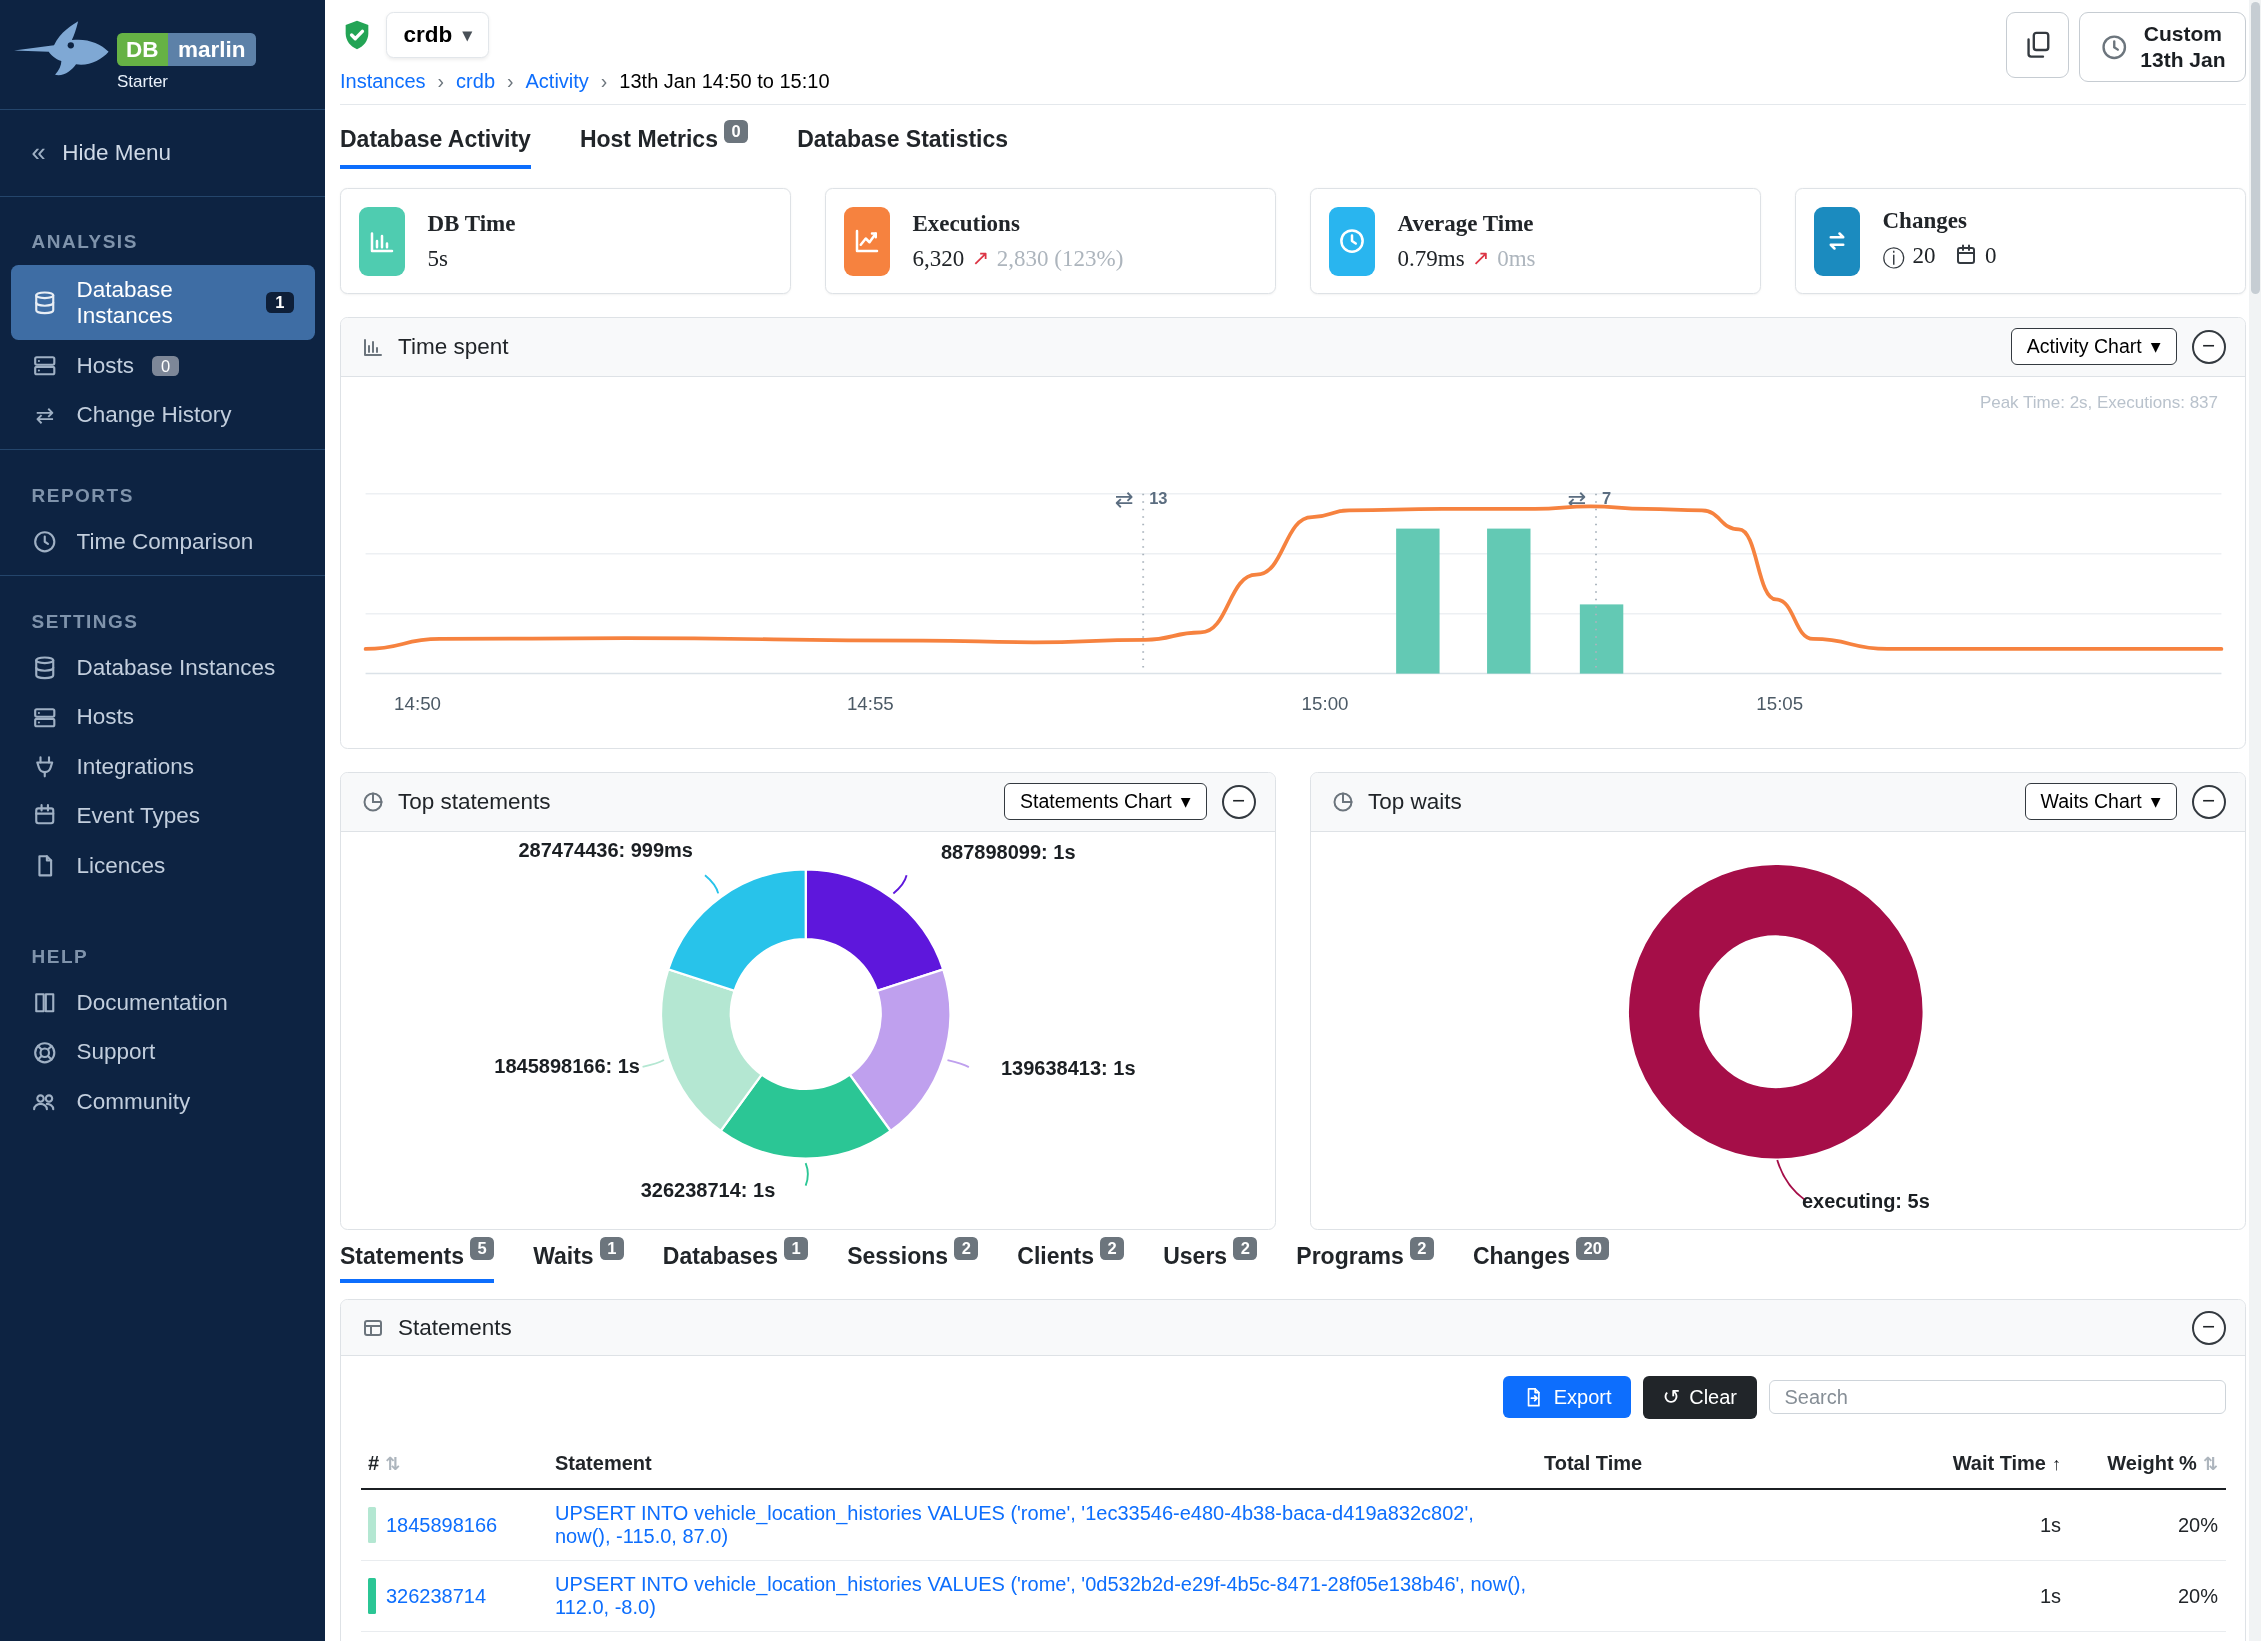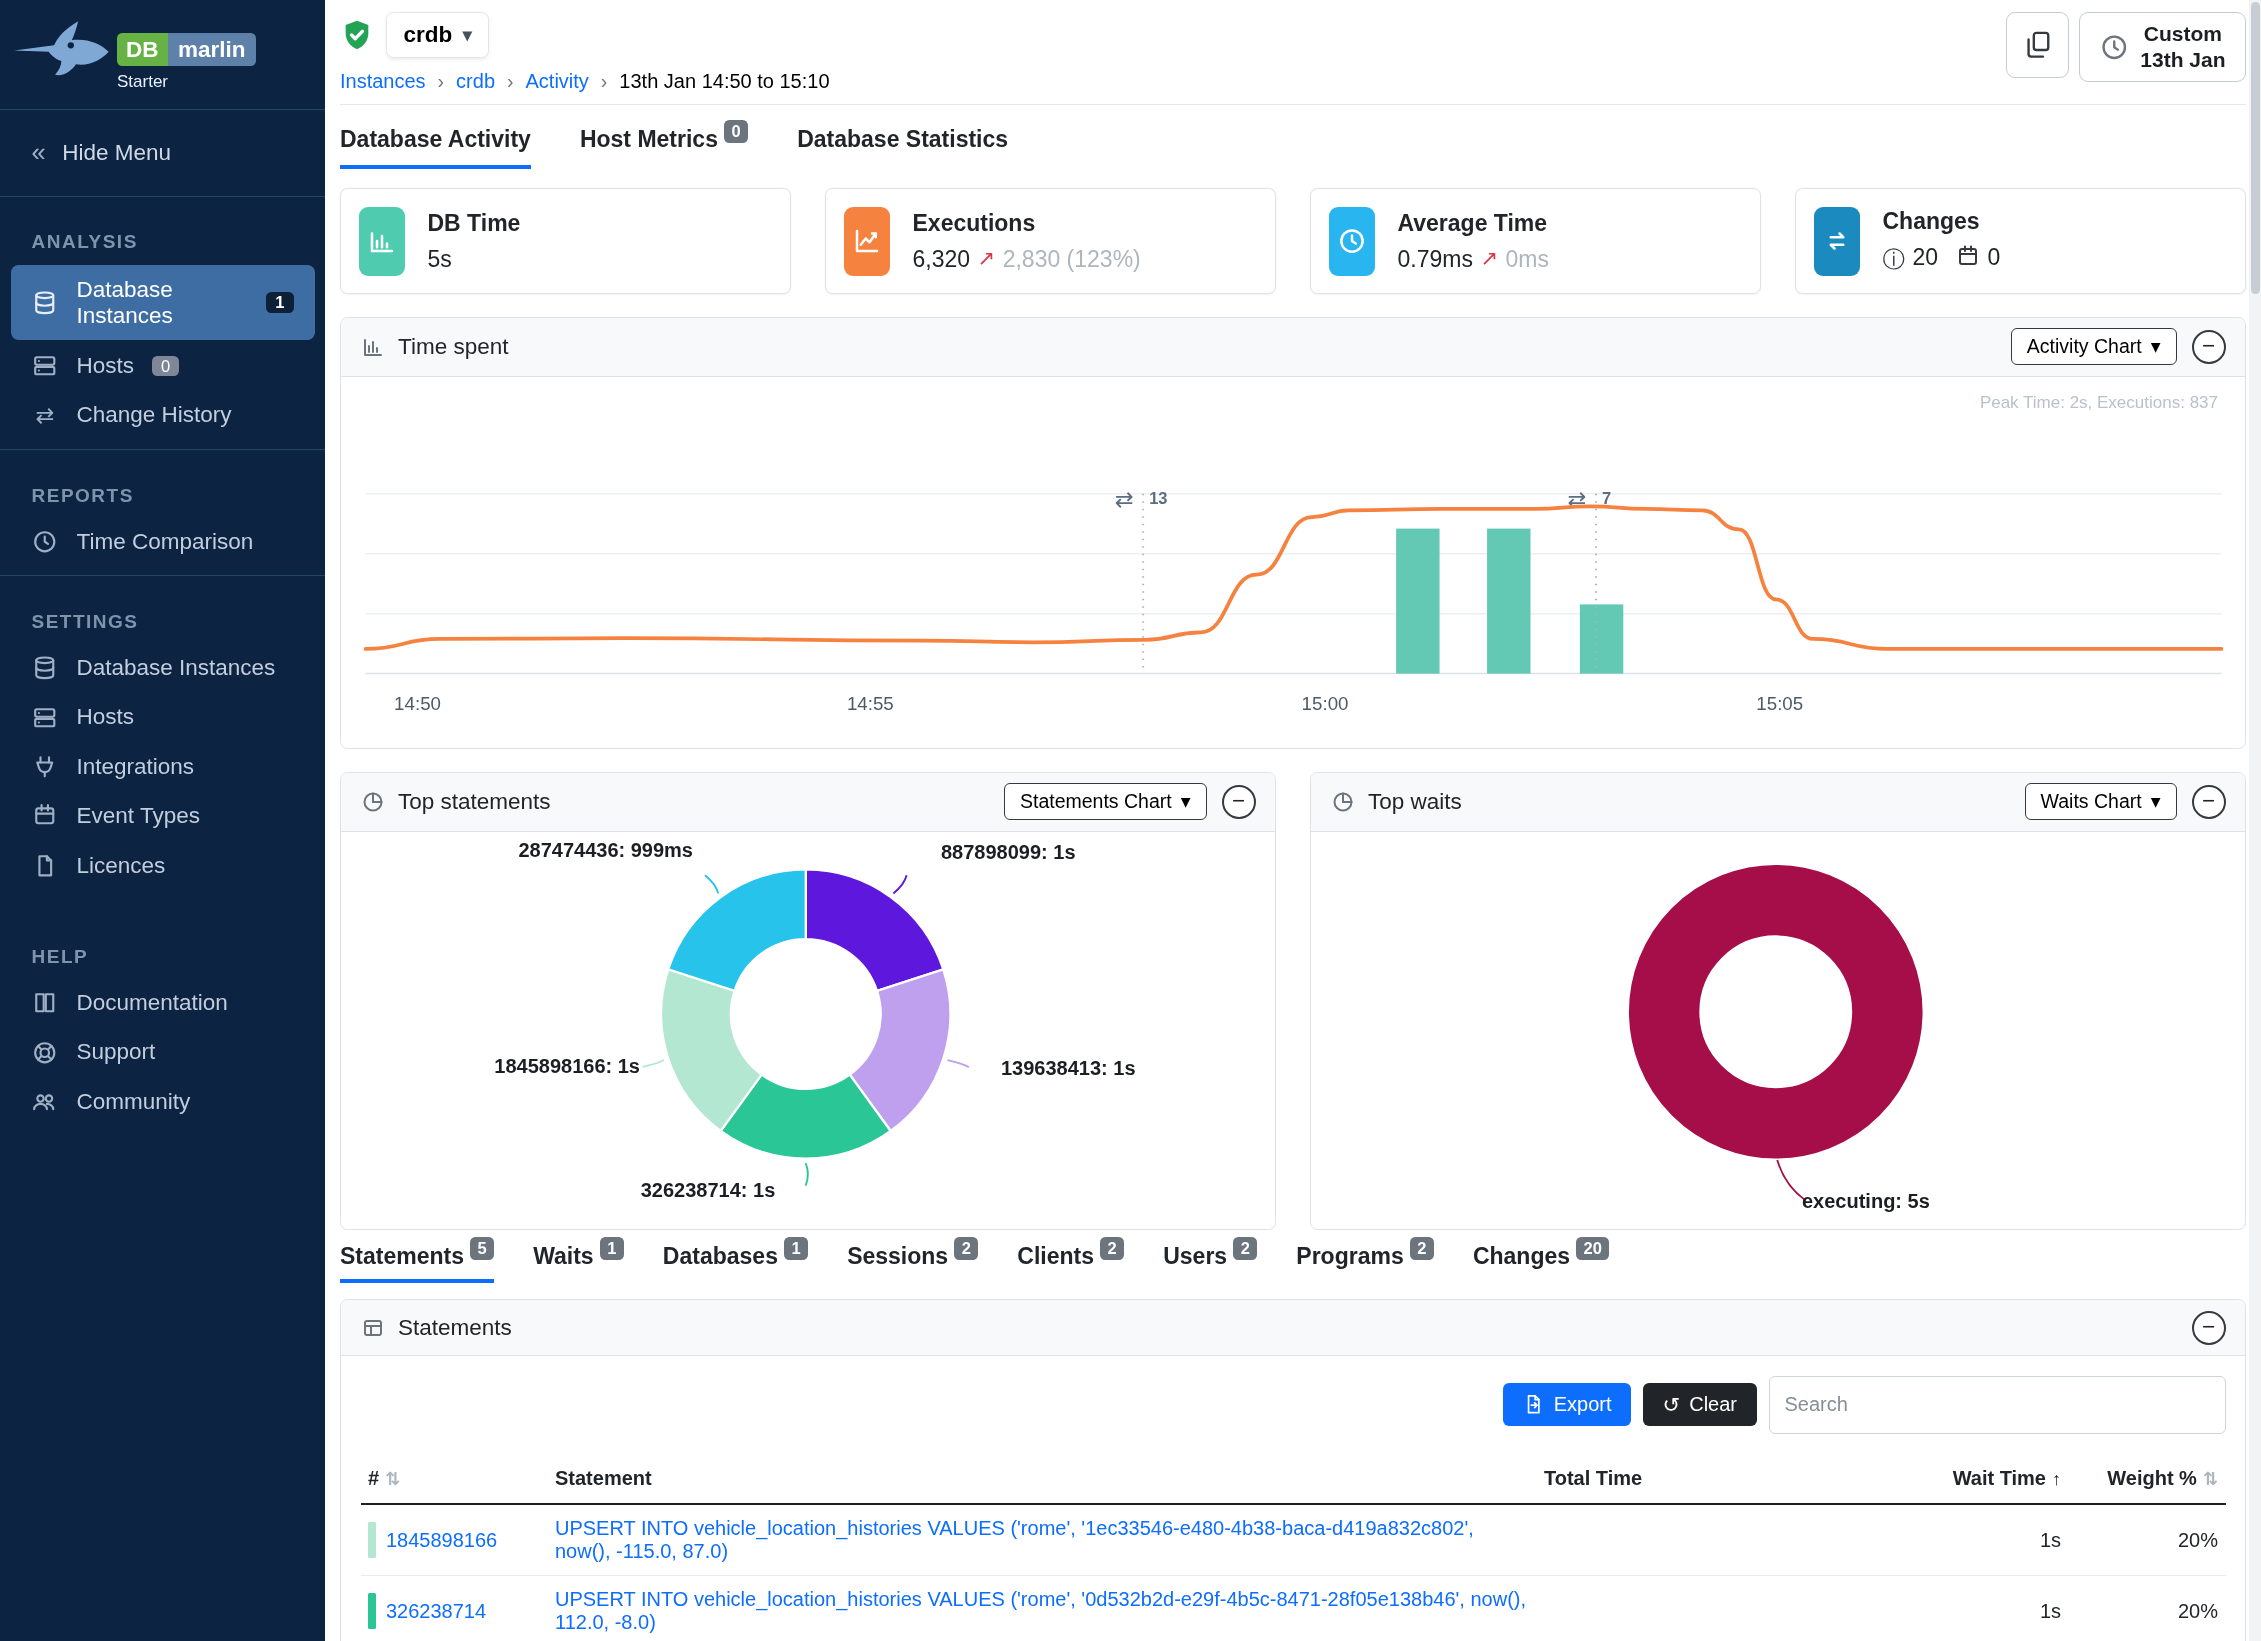--- a/index.html
+++ b/index.html
@@ -49,21 +49,21 @@
   .icon-btn svg { width:31.5px; height:31.5px; }
   .time-btn { display:flex; align-items:center; gap:12px; border:0.7px solid #c6ccd2; border-radius:9px; background:#fff; padding:7.5px 19.5px; cursor:pointer; }
   .time-btn svg { width:28.5px; height:28.5px; }
   .time-btn-text { font-weight:bold; font-size:21px; line-height:1.25; color:#1b1f23; }
 
   .main-tabs { display:flex; gap:49px; margin-top:21px; }
   .mtab { font-size:23px; font-weight:600; color:#212529; padding-bottom:12px; cursor:pointer; position:relative; }
   .mtab.active { border-bottom:4.5px solid #0d6efd; }
   .tab-badge { background:#6c757d; color:#fff; font-size:16.5px; font-weight:bold; border-radius:5.2px; padding:2.2px 7.5px; margin-left:6px; position:relative; top:-9px; }
 
-  .kpi-row { display:grid; grid-template-columns:repeat(4,1fr); gap:34px; margin-top:19.5px; }
+  .kpi-row { display:grid; grid-template-columns:repeat(4,1fr); gap:34px; margin-top:19.5px;font-family:Liberation Serif, serif; }
   .kpi-card { border:0.7px solid #dee2e6; border-radius:7.5px; background:#fff; box-shadow:0 0.7px 2.2px rgba(0,0,0,.05);
     padding:12px 18px; display:flex; align-items:center; gap:22.5px; height:106px; }
   .kpi-icon { width:46px; height:69px; border-radius:9px; display:flex; align-items:center; justify-content:center; flex:0 0 46px; }
   .kpi-icon svg { width:30px; height:30px; stroke:#fff; fill:none; stroke-width:2; stroke-linecap:round; stroke-linejoin:round; }
   .kpi-title { font-size:23px; font-weight:bold; margin-bottom:9px; }
   .kpi-value-row { font-size:23px; color:#212529; display:flex; align-items:flex-start; gap:7.5px; }
   .trend-arrow { color:#dc3545; font-size:21px; }
   .trend-text { color:#adb5bd; }
   .chg-glyph { font-size:22.5px; color:#343a40; }
   .chg-ico svg { width:24px; height:24px; stroke:#343a40; fill:none; stroke-width:2; }
@@ -93,21 +93,21 @@
   .sub-tabs { display:flex; gap:39px; margin-top:13px; }
   .stab { font-size:23px; font-weight:600; padding-bottom:9px; cursor:pointer; }
   .stab.active { border-bottom:4.5px solid #0d6efd; }
 
   .toolbar { display:flex; justify-content:flex-end; align-items:center; gap:12px; padding:19.5px 19.5px 15px 19.5px; }
   .btn { display:flex; align-items:center; gap:9px; border:none; border-radius:6px; font-size:20px; padding:9.7px 19.5px; color:#fff; cursor:pointer; font-family:inherit; }
   .btn.export { background:#0d6efd; }
   .btn.clear { background:#212529; }
   .btn svg { width:22.5px; height:22.5px; }
   .btn .glyph { font-size:21px; }
-  .search-input { width:457px; height:58px; border:0.7px solid #ced4da; border-radius:6px; font-size:20px; padding:0 15px; color:#495057; font-family:inherit; }
+  .search-input { width:457px; height:34px; border:0.7px solid #ced4da; border-radius:6px; font-size:20px; padding:0 15px; color:#495057; font-family:inherit; }
   .search-input::placeholder { color:#868e96; }
 
   table.stmt { width:calc(100% - 39px); margin:4.5px 19.5px 22.5px 19.5px; border-collapse:collapse; font-size:20px; }
   table.stmt th { text-align:left; font-weight:bold; padding:13.5px 7.5px; border-bottom:2.2px solid #1b1f23; white-space:nowrap; }
   table.stmt th.num, table.stmt td.num { text-align:right; }
   .sort-ico { color:#adb5bd; font-size:18px; margin-left:6px; }
   .sort-ico.active { color:#1b1f23; }
   table.stmt td { padding:12px 7.5px; border-bottom:0.7px solid #e9ecef; vertical-align:middle; }
   .id-cell { display:flex; align-items:center; gap:10.5px; }
   .id-bar { width:7.5px; height:36px; border-radius:1.5px; display:inline-block; flex:0 0 7.5px; }

